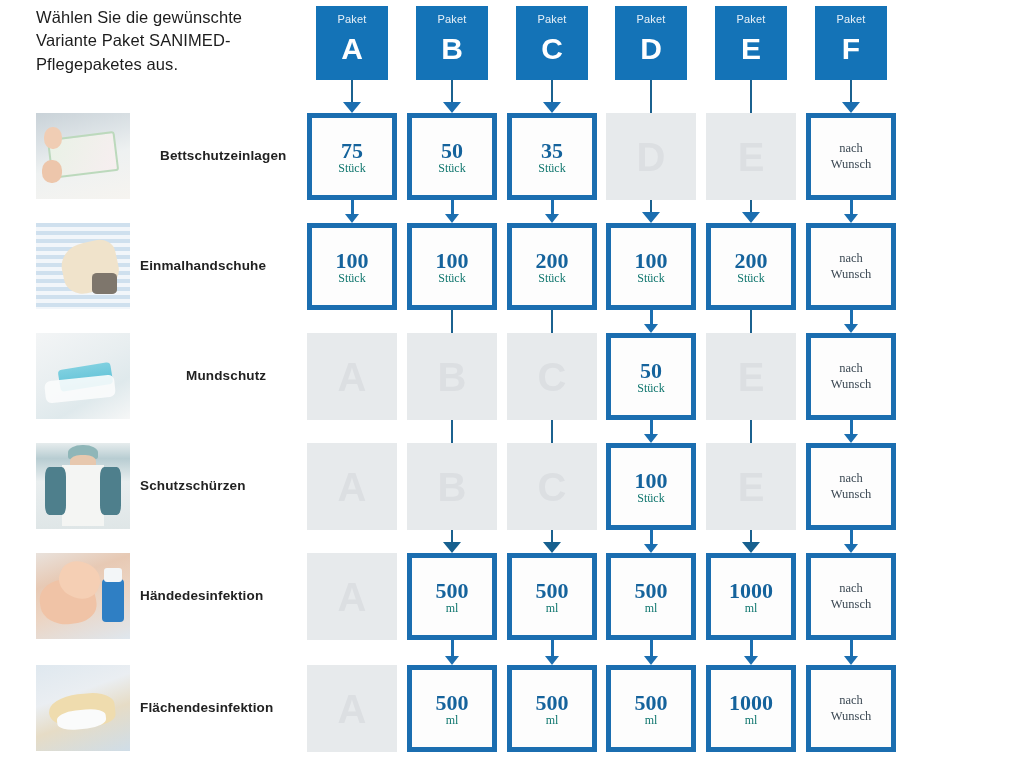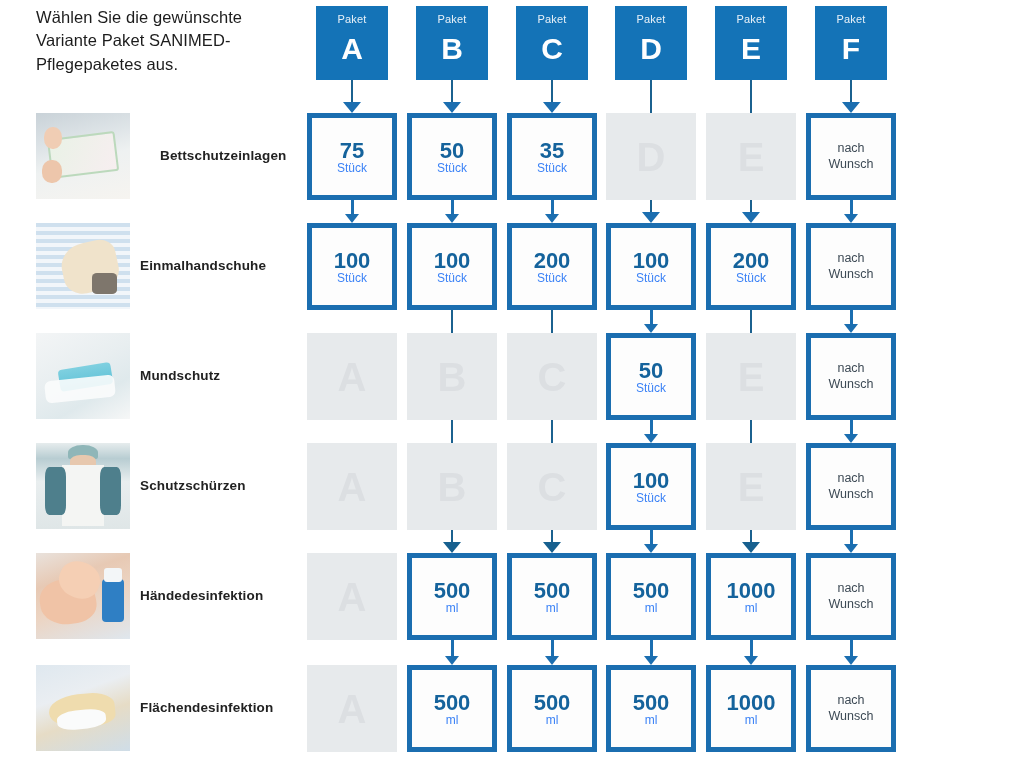--- a/index.html
+++ b/index.html
@@ -82,30 +82,31 @@
     position: absolute;
     width: 90px; height: 87px;
   }
   .cell.active {
     border: 5px solid #1b6eb0;
     background: #fdfdfd;
     display: flex;
     flex-direction: column;
     align-items: center;
     justify-content: center;
+    font-family: Liberation Serif, serif;
   }
   .cell.active .qty {
     font-size: 22px;
     font-weight: bold;
     color: #15639c;
     line-height: 1;
   }
   .cell.active .unit {
     font-size: 12px;
-    color: #3b82f6;
+    color: #0f766e;
     line-height: 1;
   }
   .cell.active.wish {
     justify-content: center;
   }
   .cell.active .wishtext {
     font-size: 12.5px;
     color: #3d4a55;
     line-height: 1.25;
     text-align: center;
@@ -196,21 +197,21 @@
       <div class="thumb" style="top: 665px;">
         <div class="ph" style="background:linear-gradient(160deg,#dfe8ef 0%,#eaeef2 35%,#e6dcc6 60%,#cfdde8 100%);">
           <div style="position:absolute;left:14%;top:34%;width:70%;height:38%;background:#efdcae;border-radius:46% 40% 30% 50%;transform:rotate(-6deg);"></div>
           <div style="position:absolute;left:22%;top:52%;width:52%;height:22%;background:#fafbfb;border-radius:40%;transform:rotate(-6deg);"></div>
         </div>
       </div>
     </div>
   <div id="layer-labels">
       <div class="rowlabel" style="top: 147.5px; padding-left: 20px;">Bettschutzeinlagen</div>
       <div class="rowlabel" style="top: 257.5px;">Einmalhandschuhe</div>
-      <div class="rowlabel" style="top: 367.5px;">Mundschutz</div>
+      <div class="rowlabel" style="top: 367.5px; margin-left: 46px;">Mundschutz</div>
       <div class="rowlabel" style="top: 477.5px;">Schutzschürzen</div>
       <div class="rowlabel" style="top: 587.5px;">Händedesinfektion</div>
       <div class="rowlabel" style="top: 699.5px;">Flächendesinfektion</div>
     </div>
   <div id="layer-connectors">
       <div class="vline" style="left: 351px; top: 80px; height: 23px;"></div>
       <div class="arrow" style="left: 343px; top: 102px;"></div>
       <div class="stub" style="left: 350.5px; top: 200px; height: 14px;"></div>
       <div class="arrow small" style="left: 345px; top: 214px;"></div>
       <div class="vline" style="left: 451px; top: 80px; height: 23px;"></div>

